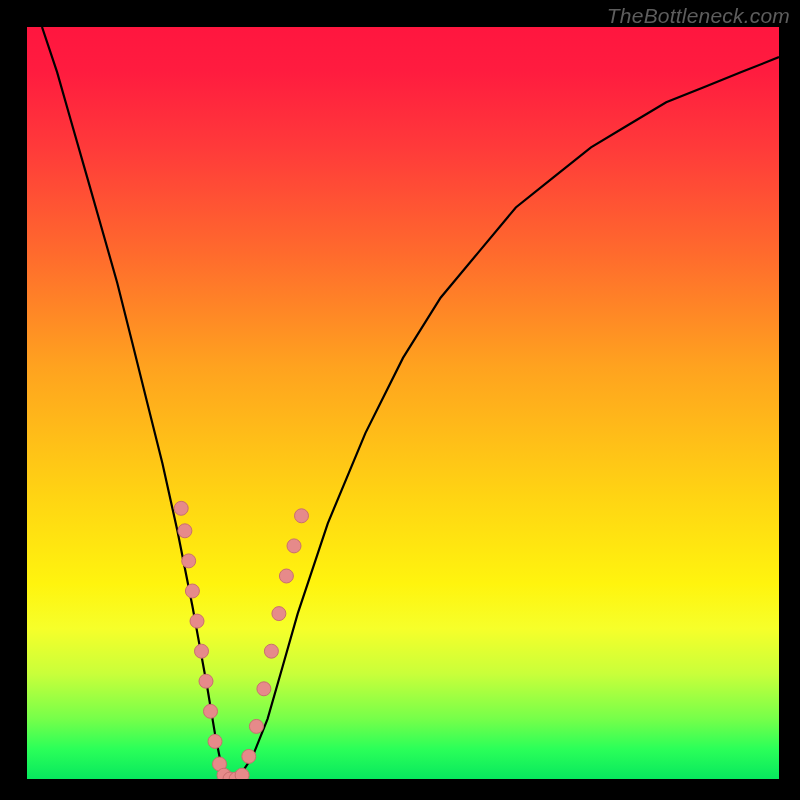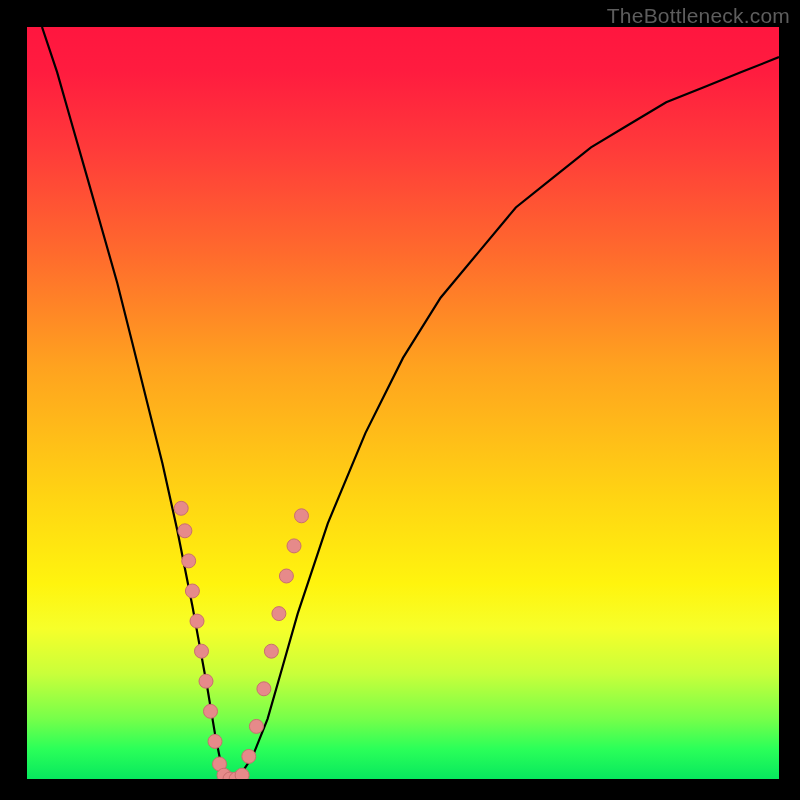--- a/index.html
+++ b/index.html
@@ -42,20 +42,21 @@
   }
   .watermark {
     position: absolute;
     top: 4px;
     right: 10px;
     color: #5d5d5d;
     font-size: 21px;
     font-weight: 500;
     letter-spacing: 0.2px;
     user-select: none;
+    font-style: italic;
   }
   svg.curve-layer {
     position: absolute;
     left: 0;
     top: 0;
     width: 752px;
     height: 752px;
   }
 </style>
 </head>

